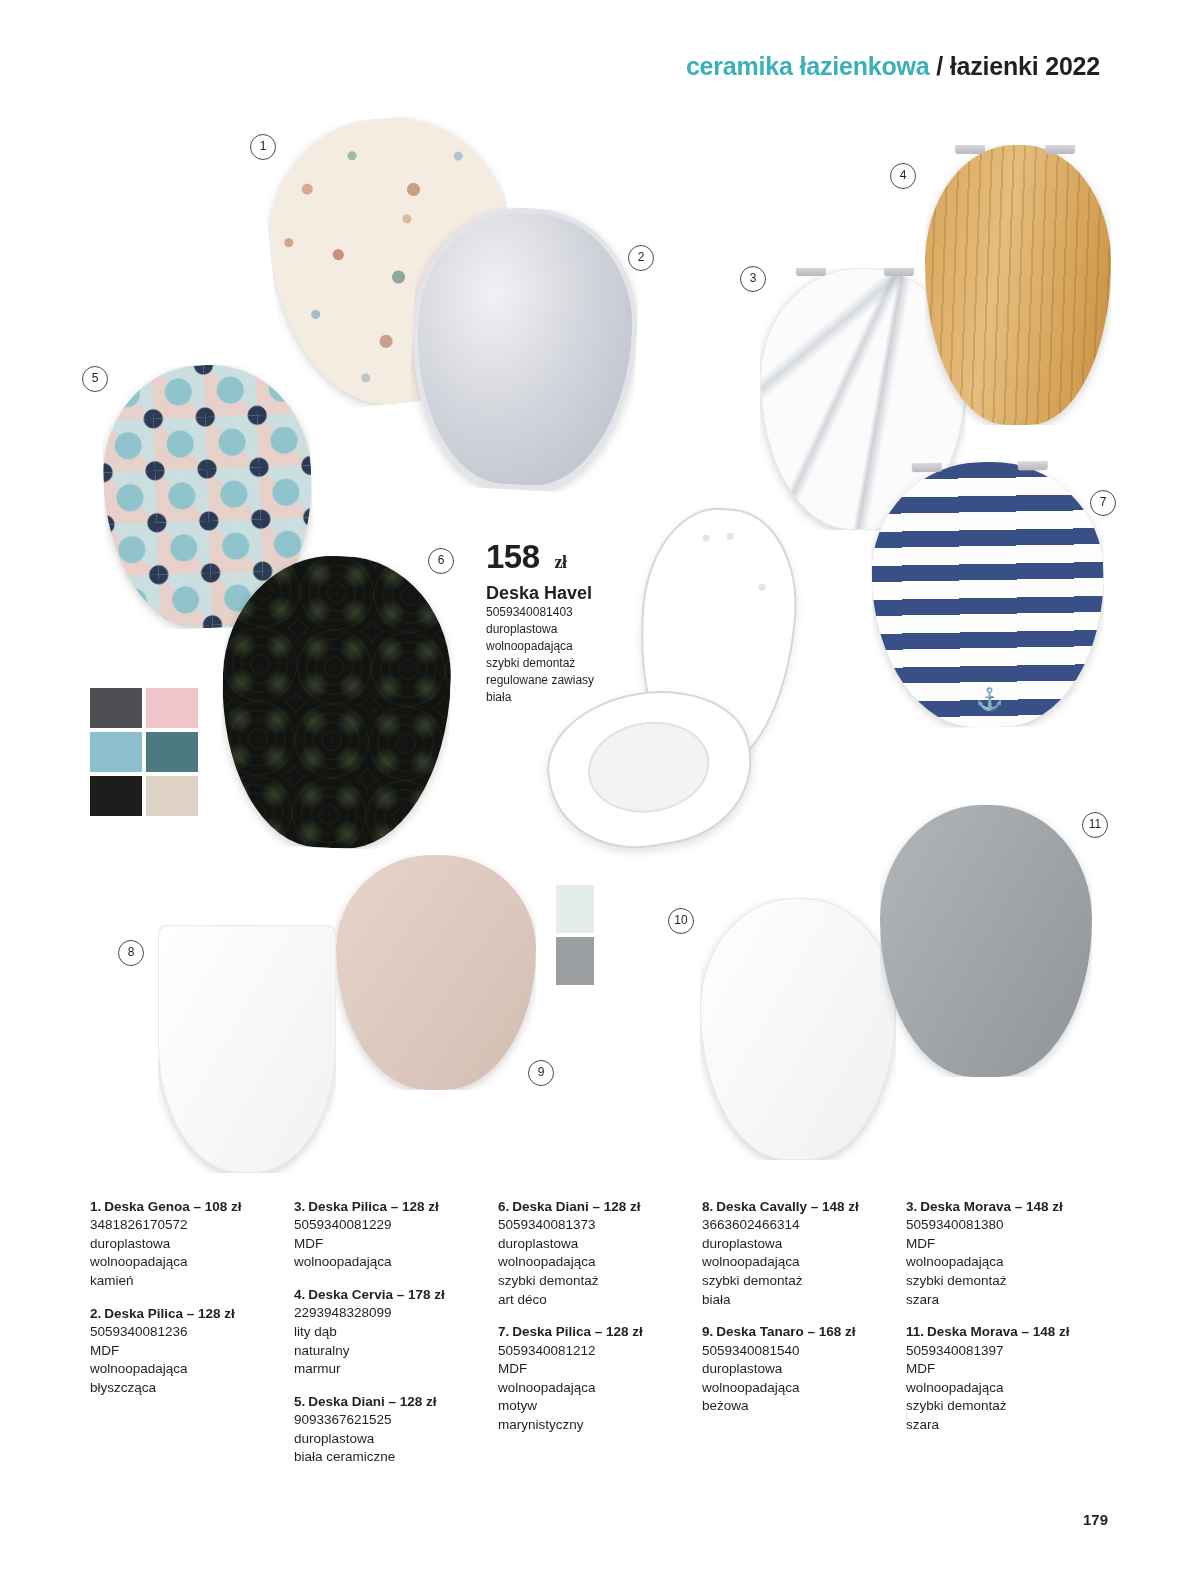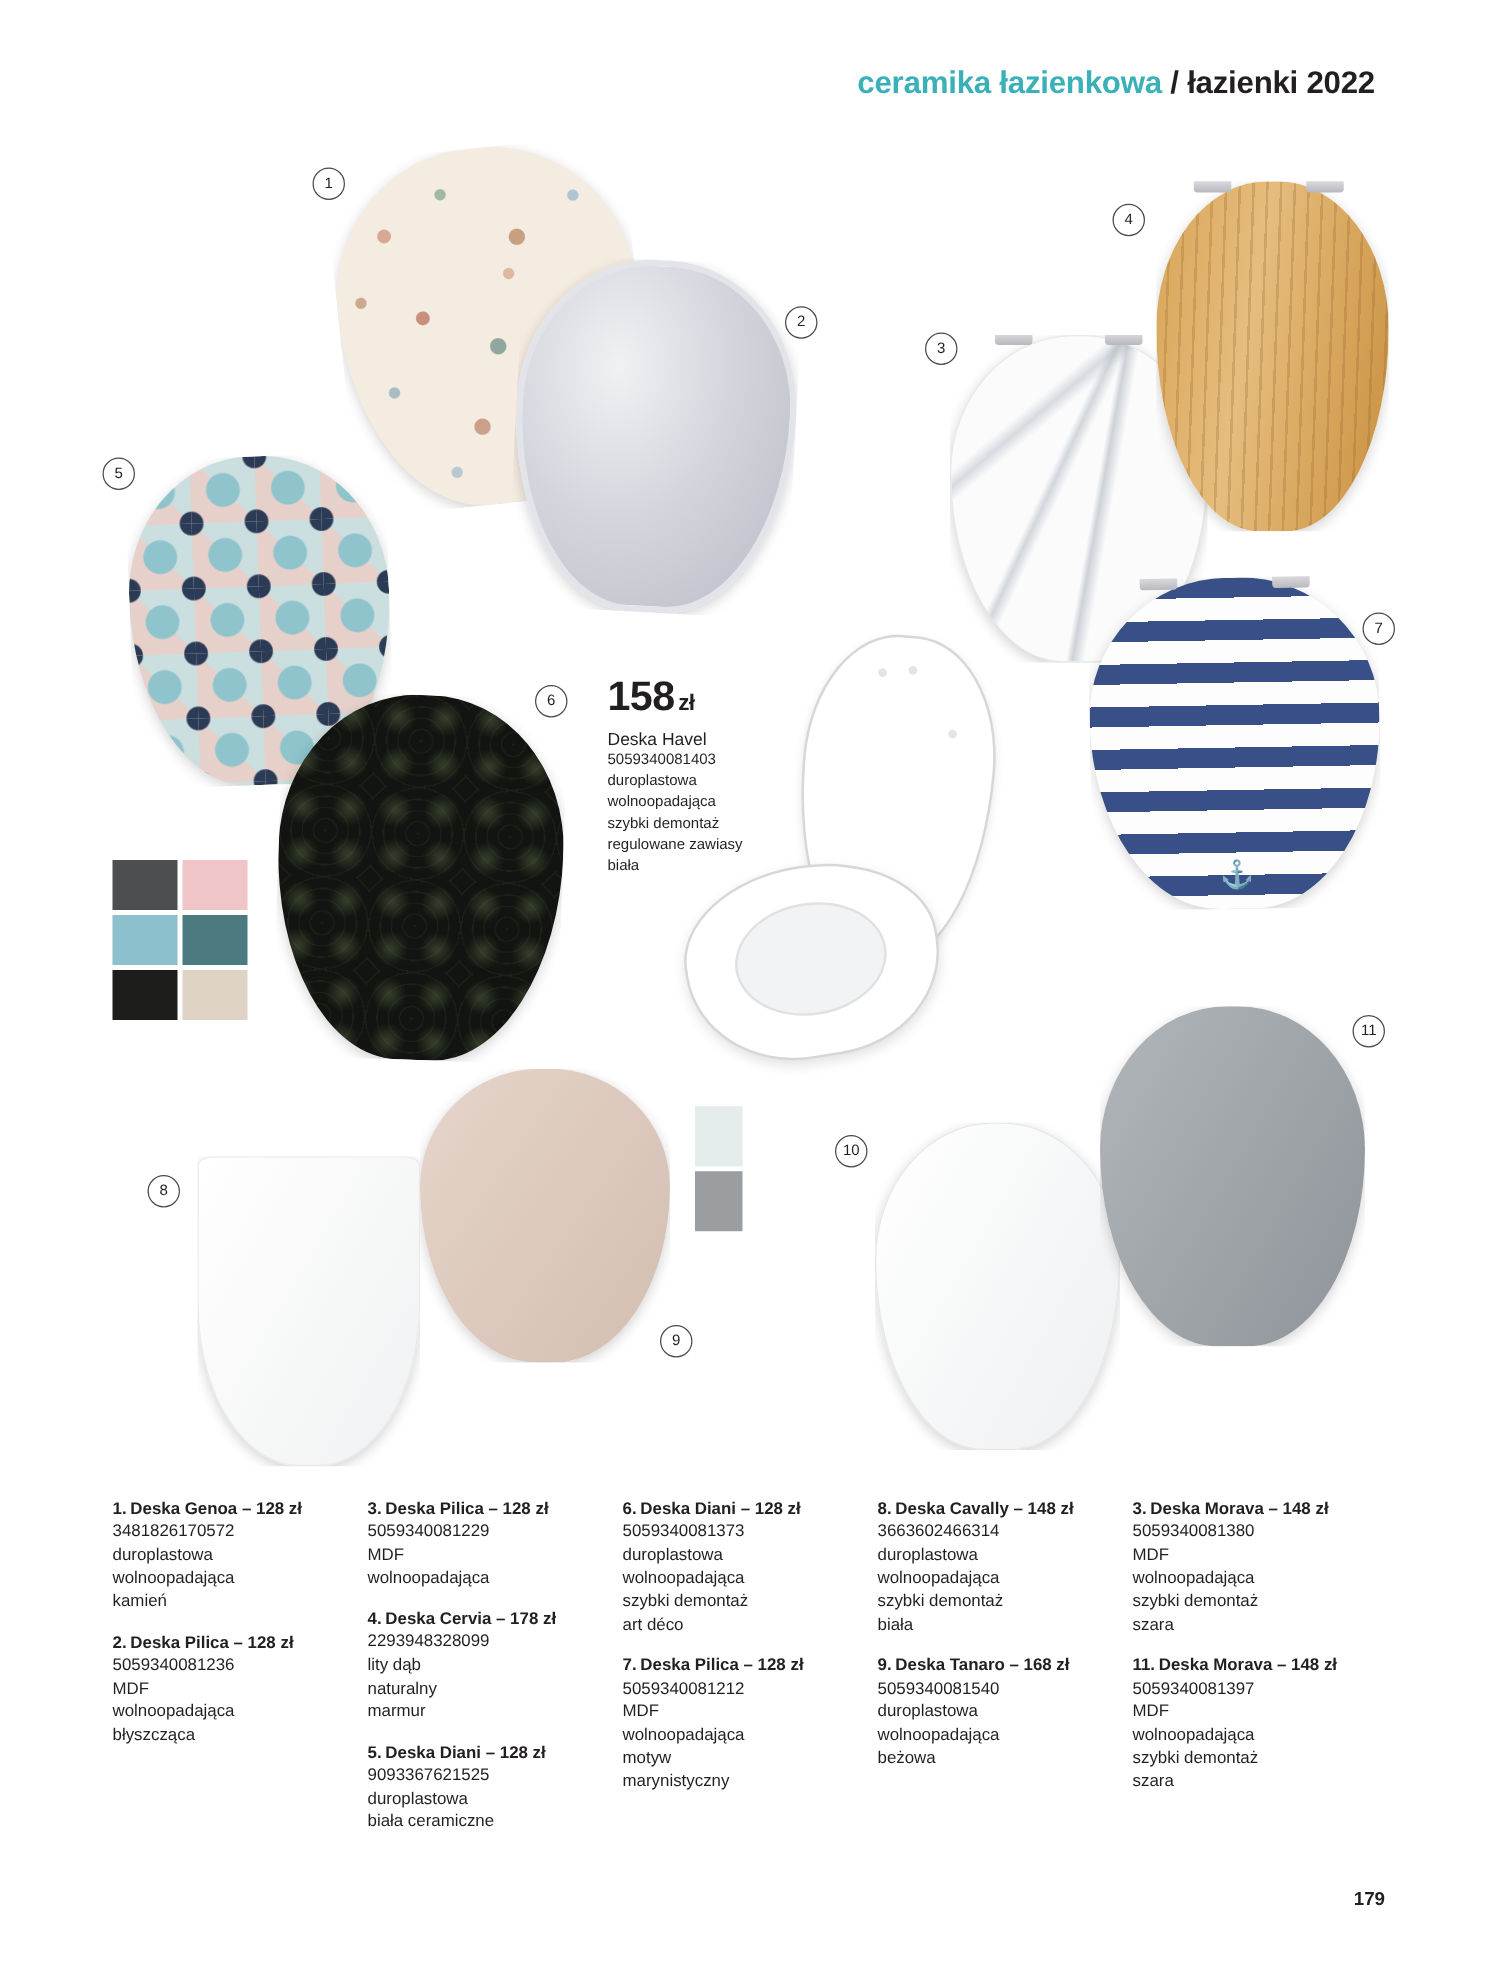--- a/index.html
+++ b/index.html
@@ -275,25 +275,26 @@
   }
   #featured .price {
     font-size: 33px;
     font-weight: bold;
     letter-spacing: -0.5px;
     line-height: 1;
   }
   #featured .price .cur {
     font-size: 18px;
     font-weight: bold;
-    margin-left: 3px;
+    margin-left: 15px;
+    font-family: Liberation Serif, serif;
   }
   #featured .fname {
-    font-size: 14px;
-    font-weight: normal;
+    font-size: 18px;
+    font-weight: bold;
     margin-top: 10px;
   }
   #featured .fline {
     font-size: 12px;
     line-height: 1.42;
   }
 
   
   #legend {
     position: absolute;
@@ -424,21 +425,21 @@
   <div class="fline">szybki demontaż</div>
   <div class="fline">regulowane zawiasy</div>
   <div class="fline">biała</div>
 </div>
 
 <div id="legend">
 
   <div class="col">
     <div class="legend-item">
       <div class="legend-title">
-        <span class="idx">1.</span><span>Deska Genoa – 128 zł</span>
+        <span class="idx">1.</span><span>Deska Genoa – 108 zł</span>
       </div>
       <div class="legend-line">3481826170572</div>
       <div class="legend-line">duroplastowa</div>
       <div class="legend-line">wolnoopadająca</div>
       <div class="legend-line">kamień</div>
     </div>
     <div class="legend-item">
       <div class="legend-title">
         <span class="idx">2.</span><span>Deska Pilica – 128 zł</span>
       </div>

